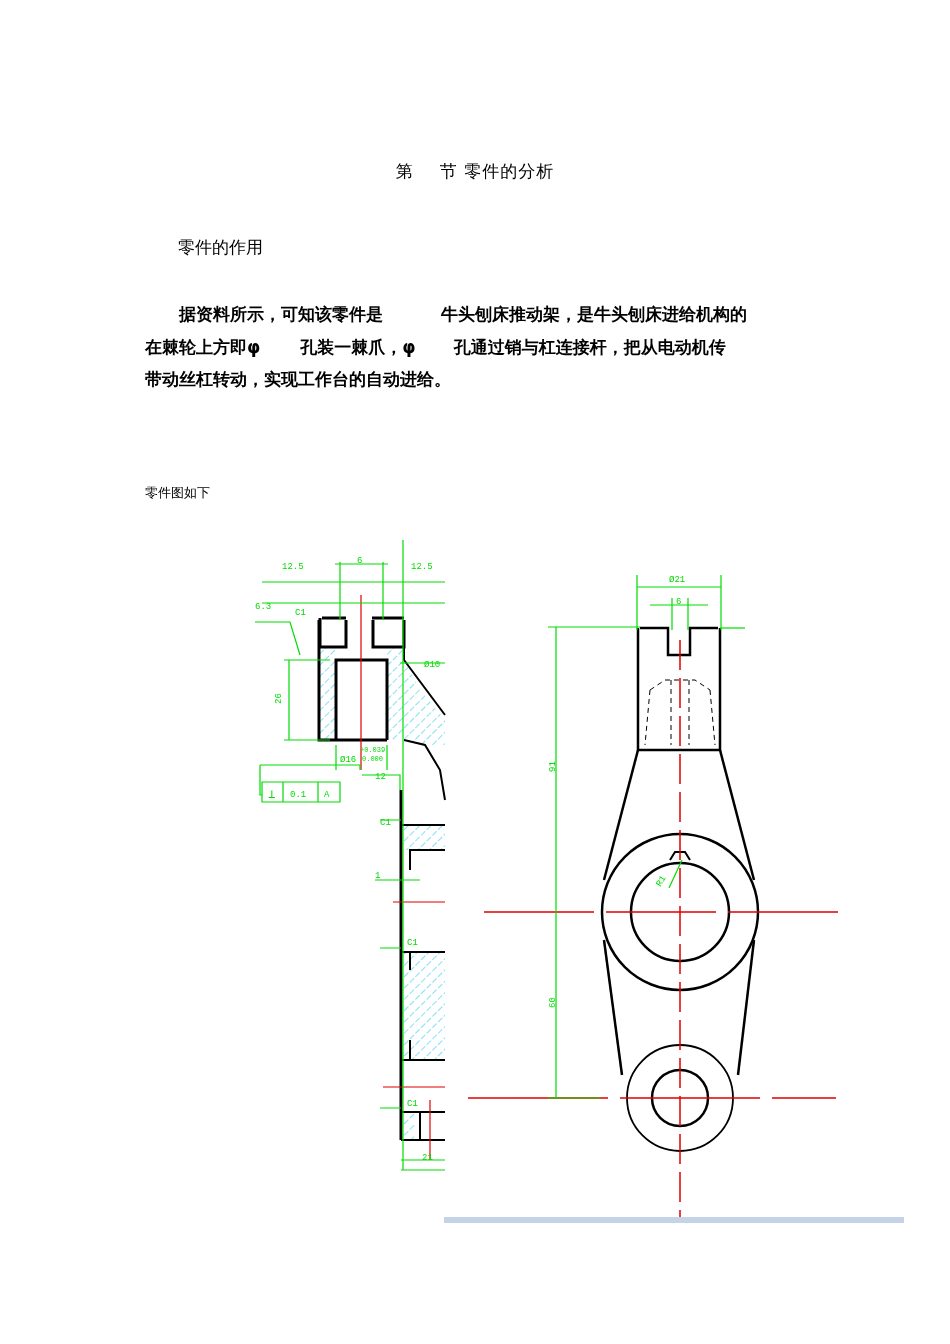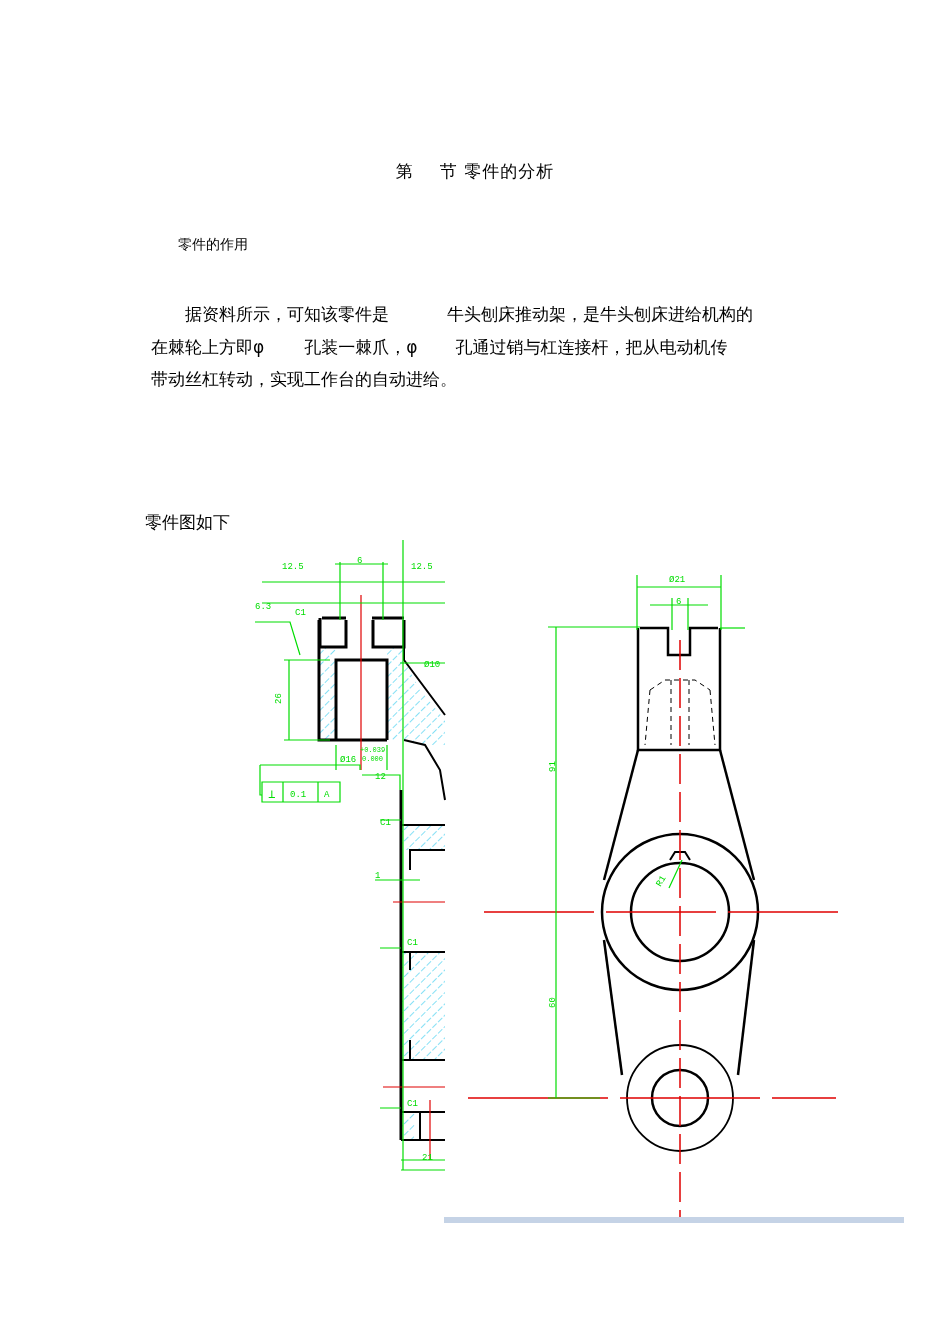--- a/index.html
+++ b/index.html
@@ -1,26 +1,26 @@
 <!DOCTYPE html>
 <html><head>
 <meta charset="utf-8">
 <style>
   html, body { margin:0; padding:0; background:#ffffff; }
   body { width:950px; height:1344px; position:relative; overflow:hidden;
          font-family:"DejaVu Sans","Liberation Sans",sans-serif; color:#000; }
   .title { position:absolute; left:0; width:950px; top:160px; text-align:center;
            font-size:17px; letter-spacing:1px; }
   .title .gap { display:inline-block; width:26px; }
-  .sub { position:absolute; left:178px; top:236px; font-size:14px; }
-  .para { position:absolute; left:151px; top:298px; width:665px; font-size:17px;
-          line-height:32.5px; }
+  .sub { position:absolute; left:178px; top:236px; font-size:17px; }
+  .para { position:absolute; left:145px; top:298px; width:665px; font-size:17px;
+          line-height:32.5px;font-weight:bold; }
   .para .line { display:block; white-space:nowrap; }
   .blank { display:inline-block; }
-  .fig-caption { position:absolute; left:145px; top:511px; font-size:17px; }
+  .fig-caption { position:absolute; left:145px; top:484px; font-size:13px; }
   .drawing { position:absolute; left:240px; top:540px; }
   .bottom-bar { position:absolute; left:444px; top:1217px; width:460px; height:6px; background:#c5d3e6; }
 </style>
 </head>
 <body>
 
 <div class="title"><span>第</span><span class="gap"></span><span>节 零件的分析</span></div>
 
 <div class="sub">零件的作用</div>
 

